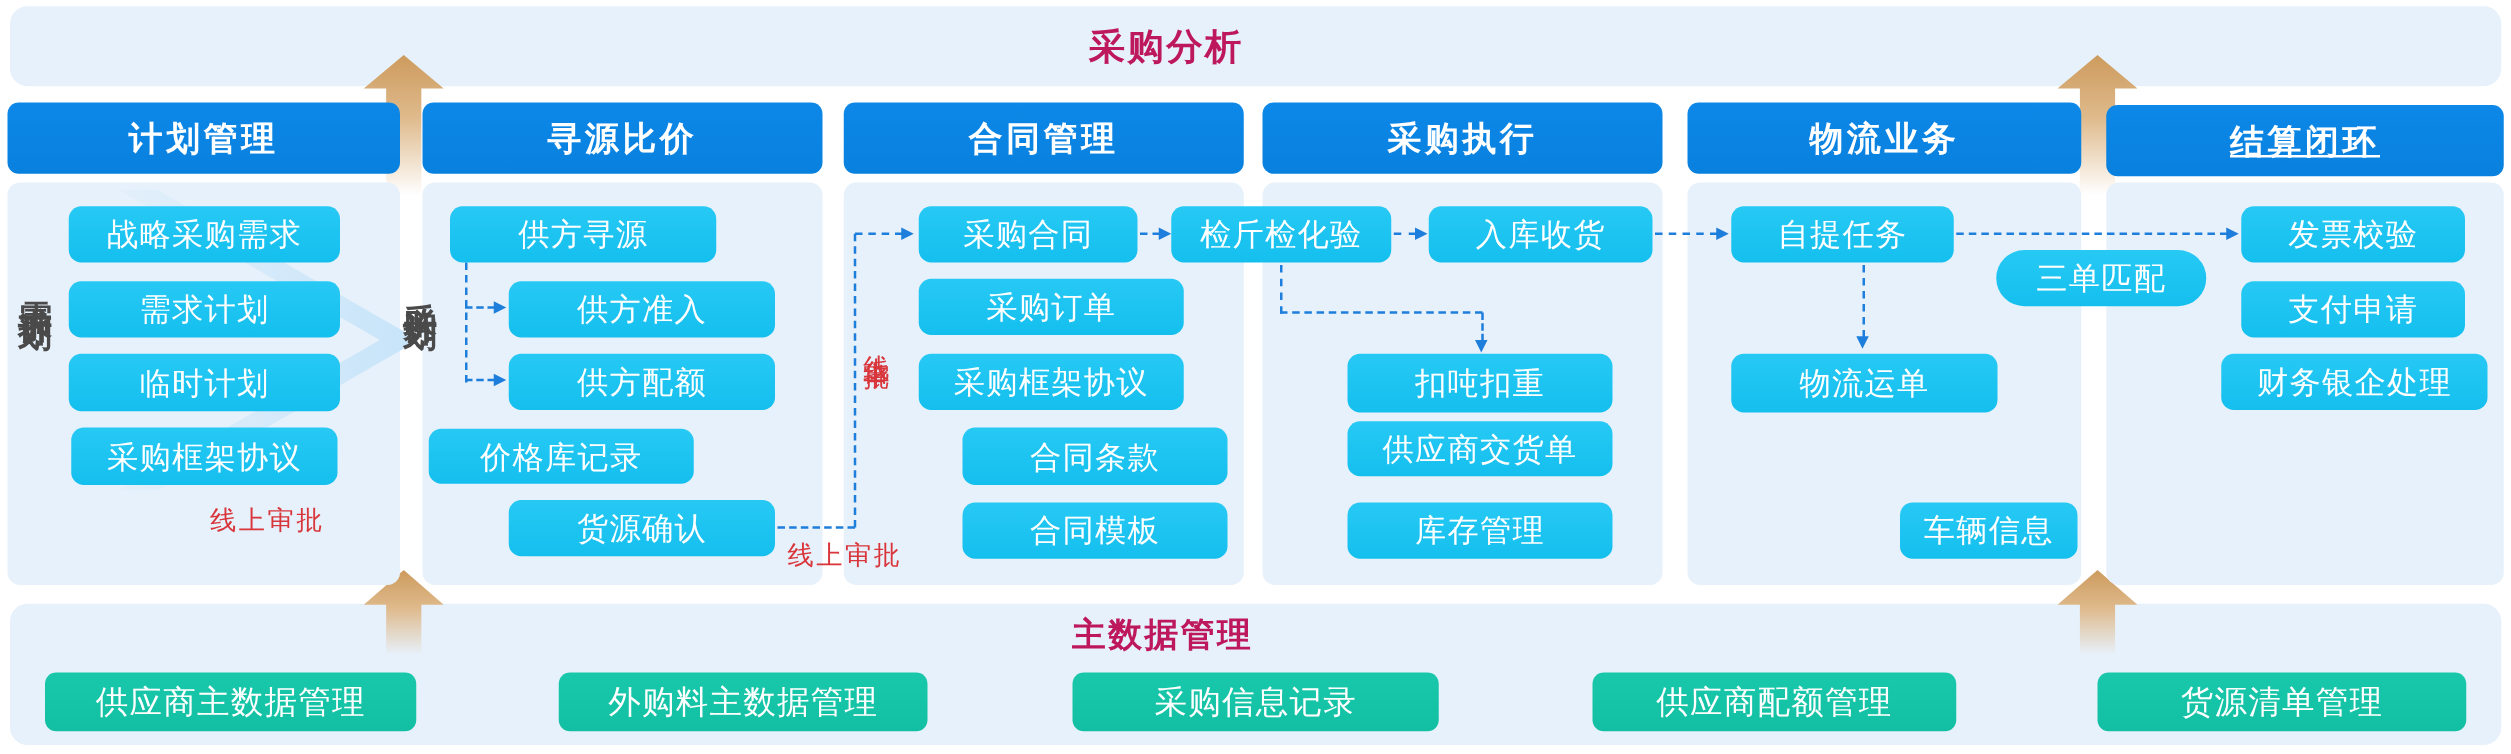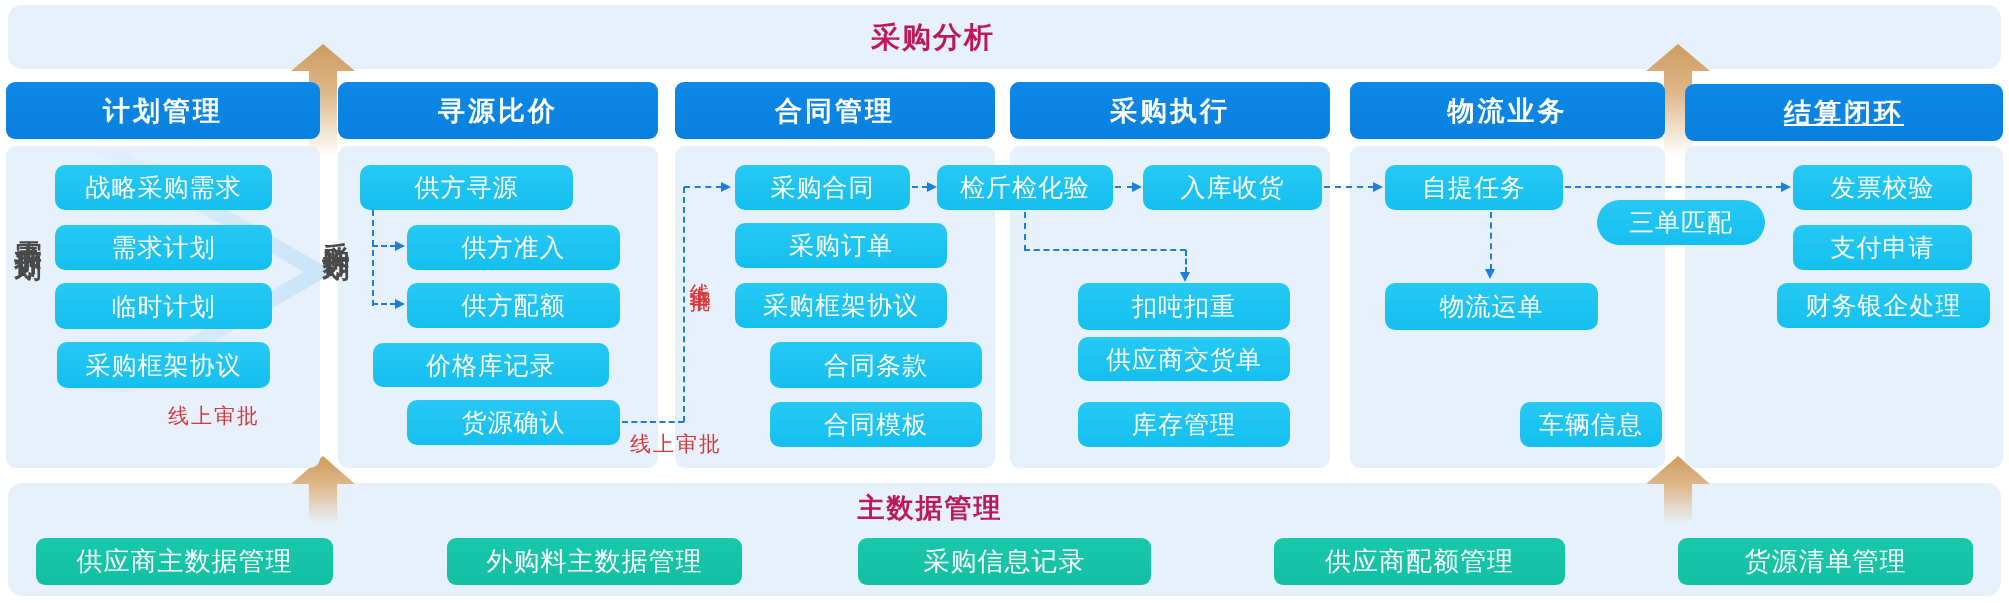--- a/index.html
+++ b/index.html
@@ -73,21 +73,21 @@
   <div class="vlabel" style="left:322px;top:220px;height:122px;">采购计划</div>
 
   <div class="node" style="left:55px;top:165px;width:217px;height:45px;">战略采购需求</div>
   <div class="node" style="left:55px;top:225px;width:217px;height:45px;">需求计划</div>
   <div class="node" style="left:55px;top:283px;width:217px;height:46px;">临时计划</div>
   <div class="node" style="left:57px;top:342px;width:213px;height:46px;">采购框架协议</div>
 
   <div class="node" style="left:360px;top:165px;width:213px;height:45px;">供方寻源</div>
   <div class="node" style="left:407px;top:225px;width:213px;height:45px;">供方准入</div>
   <div class="node" style="left:407px;top:283px;width:213px;height:45px;">供方配额</div>
-  <div class="node" style="left:373px;top:343px;width:236px;height:44px;">价格库记录</div>
+  <div class="node" style="left:343px;top:343px;width:212px;height:44px;">价格库记录</div>
   <div class="node" style="left:407px;top:400px;width:213px;height:45px;">货源确认</div>
 
   <div class="node" style="left:735px;top:165px;width:175px;height:45px;">采购合同</div>
   <div class="node" style="left:735px;top:223px;width:212px;height:45px;">采购订单</div>
   <div class="node" style="left:735px;top:283px;width:212px;height:45px;">采购框架协议</div>
   <div class="node" style="left:770px;top:342px;width:212px;height:46px;">合同条款</div>
   <div class="node" style="left:770px;top:402px;width:212px;height:45px;">合同模板</div>
 
   <div class="node" style="left:937px;top:165px;width:176px;height:45px;">检斤检化验</div>
   <div class="node" style="left:1143px;top:165px;width:179px;height:45px;">入库收货</div>

